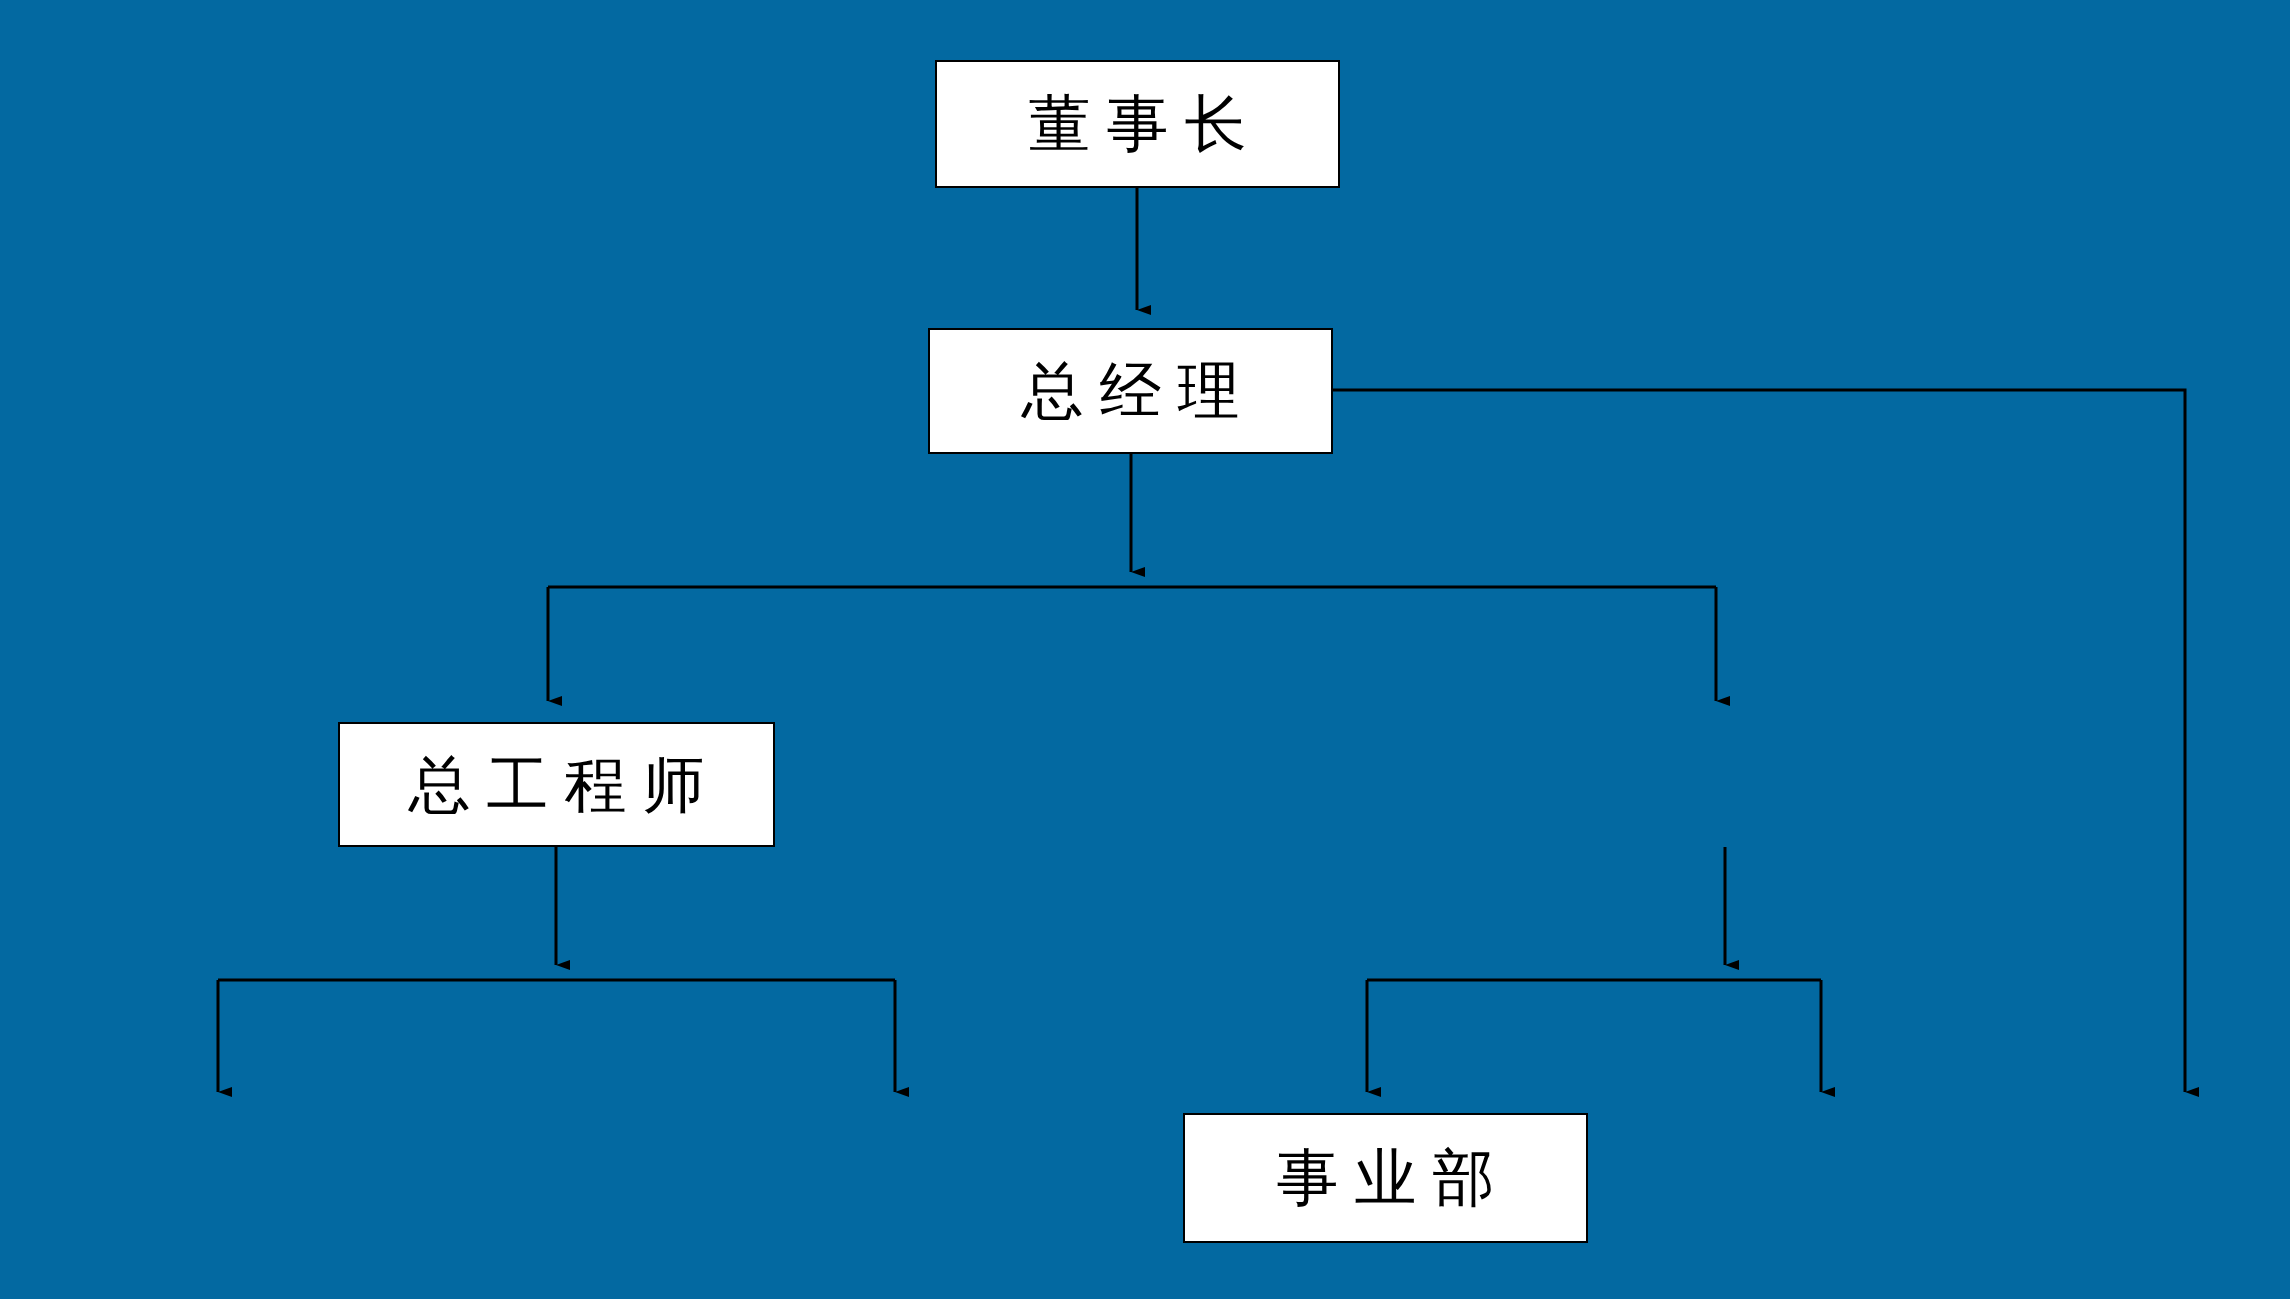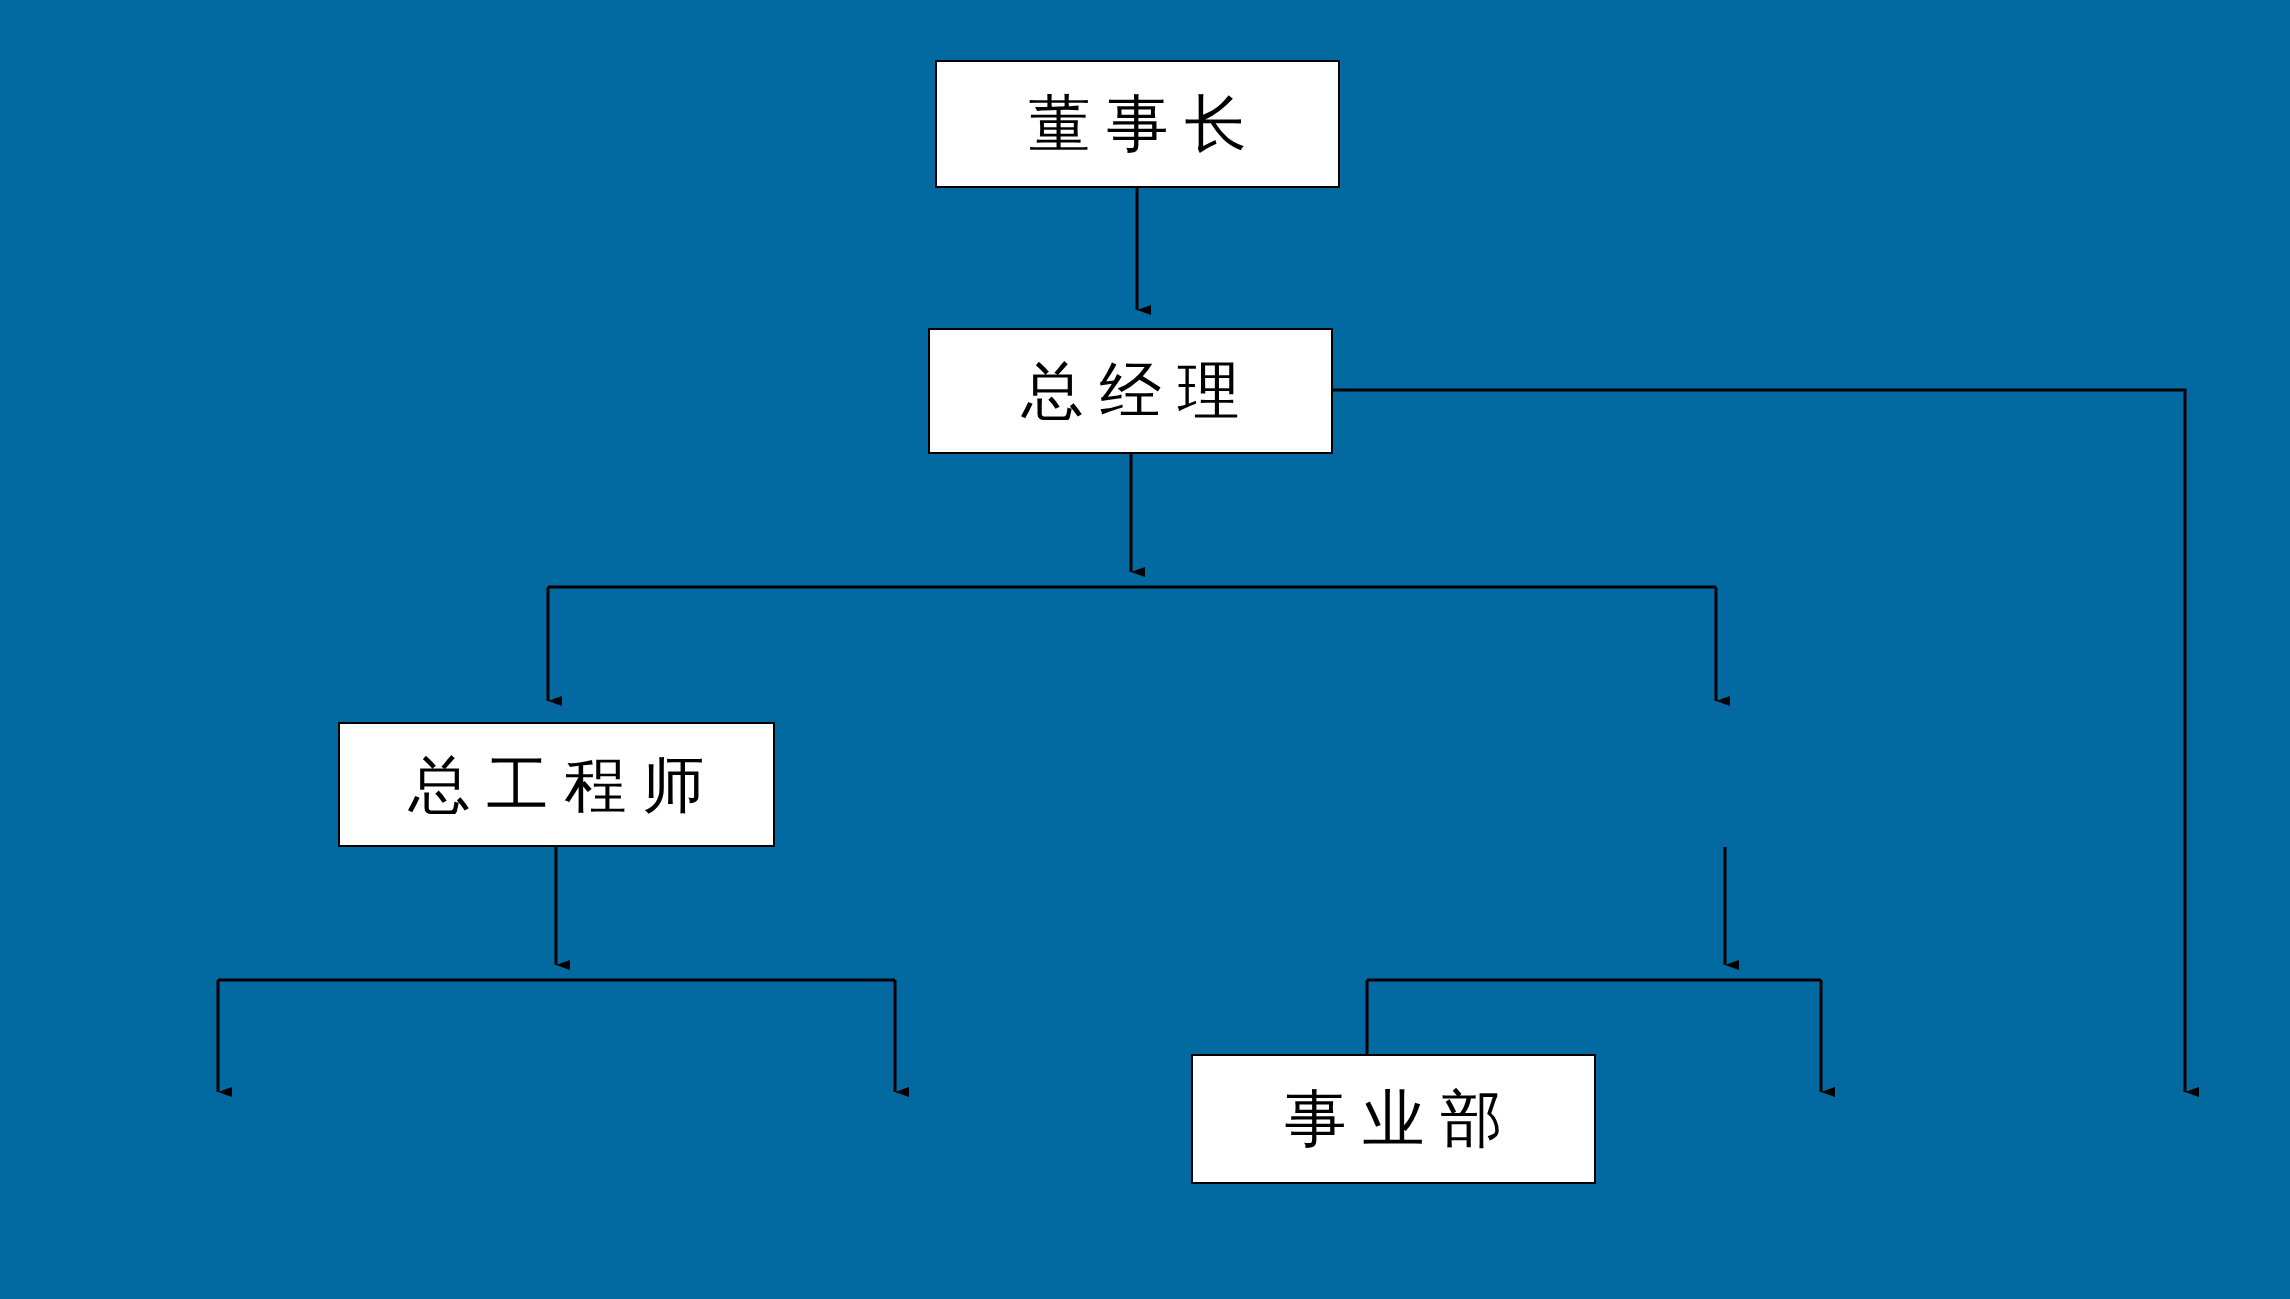--- a/index.html
+++ b/index.html
@@ -113,18 +113,18 @@
     <span class="node-label">总工程师</span>
   </div>
 
   <div class="node-box" style="left:928px; top:328px; width:405px; height:126px;">
     <span class="node-label">总经理</span>
   </div>
 
 
 
 
-  <div class="node-box" style="left:1183px; top:1054px; width:405px; height:130px;margin-left:8px;">
+  <div class="node-box" style="left:1183px; top:1113px; width:405px; height:130px;">
     <span class="node-label">事业部</span>
   </div>
 
 
 </div>
 
 </body></html>

